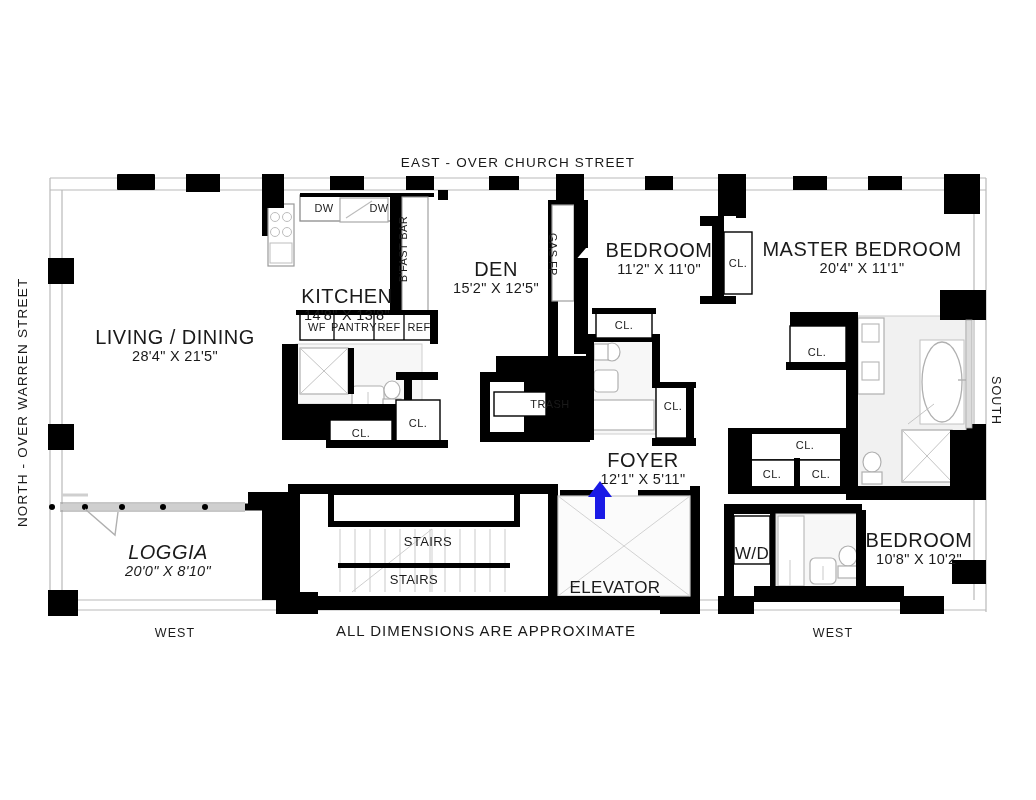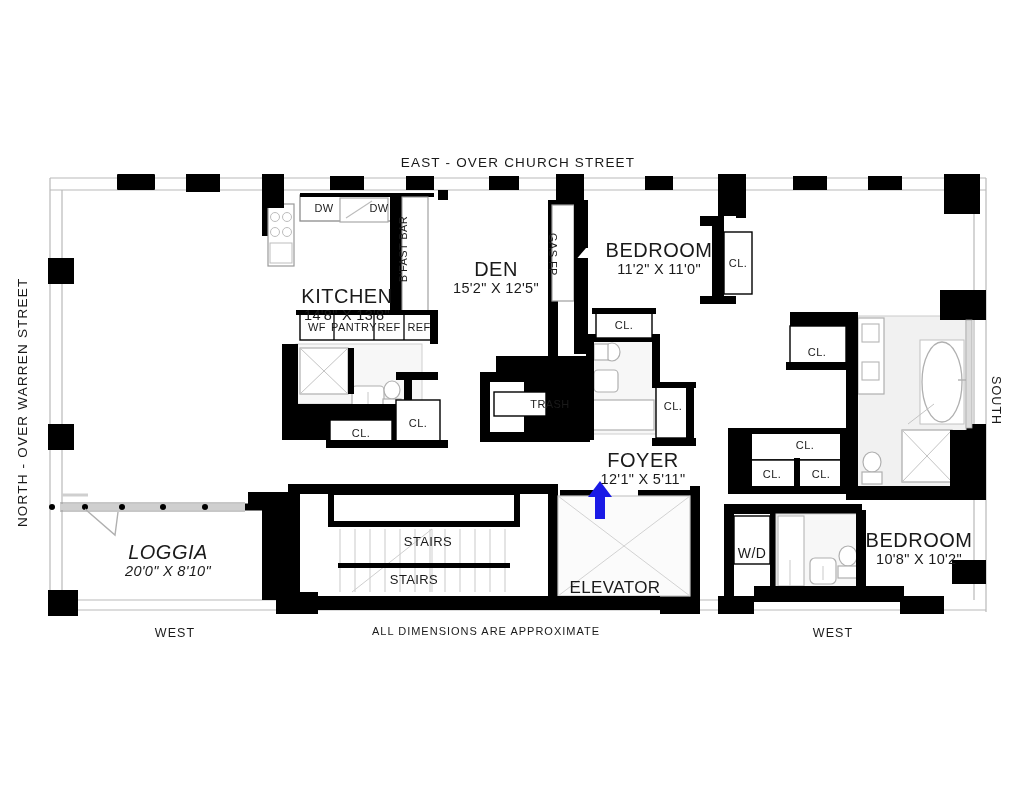--- a/index.html
+++ b/index.html
@@ -7,21 +7,21 @@
   #stage{position:relative;width:1004px;height:800px;background:#ffffff;overflow:hidden;}
   #plan{position:absolute;left:0;top:0;width:1036px;height:800px;}
   .lbl{position:absolute;color:#1a1a1a;line-height:1.12;text-align:center;white-space:nowrap;
        font-family:"Liberation Sans",sans-serif;letter-spacing:.5px;}
   .room-name{font-size:15px;font-variant:small-caps;text-transform:uppercase;}
   .room-name .nm{display:block;font-size:20px;}
   .room-dim{display:block;font-size:14.5px;letter-spacing:.3px;}
   .tiny{font-size:11px;font-variant:small-caps;text-transform:uppercase;letter-spacing:.4px;}
   .compass{font-size:12.5px;font-variant:small-caps;text-transform:uppercase;letter-spacing:1.1px;}
   .street{font-size:13.5px;font-variant:small-caps;text-transform:uppercase;letter-spacing:1.2px;}
-  .footnote{font-size:11px;letter-spacing:1px;text-transform:uppercase;}
+  .footnote{font-size:15px;letter-spacing:1px;text-transform:uppercase;}
   .rot-ccw{transform:rotate(-90deg);transform-origin:left bottom;}
   .rot-cw{transform:rotate(90deg);transform-origin:left top;}
 </style>
 </head>
 <body>
 
 <div id="stage">
 
   <svg id="plan" viewBox="0 0 1036 800">
     <g>
@@ -307,36 +307,44 @@
 
   <div style="position:absolute;left:1003px;top:376px;">
     <div class="lbl compass rot-cw" style="position:relative;left:0;top:0;">South</div>
   </div>
 
   <div class="lbl compass" style="left:175px;top:633px;transform:translate(-50%,-50%);">West</div>
   <div class="lbl compass" style="left:833px;top:633px;transform:translate(-50%,-50%);">West</div>
 
   <div class="lbl footnote" style="left:486px;top:631px;transform:translate(-50%,-50%);">ALL DIMENSIONS ARE APPROXIMATE</div>
 
+  <div class="lbl room-name" style="left:175px;top:345px;transform:translate(-50%,-50%);">
+    <span class="nm">Living / Dining</span>
+    <span class="room-dim">28'4"  x  21'5"</span>
+  </div>
 
   <div class="lbl room-name" style="left:347px;top:281px;transform:translate(-50%,-50%);margin-top:23px;">
     <span class="nm">Kitchen</span>
     <span class="room-dim">14'8"  x  13'8"</span>
   </div>
 
   <div class="lbl room-name" style="left:496px;top:277px;transform:translate(-50%,-50%);">
     <span class="nm">Den</span>
     <span class="room-dim">15'2"  x  12'5"</span>
   </div>
 
   <div class="lbl room-name" style="left:659px;top:258px;transform:translate(-50%,-50%);">
     <span class="nm">Bedroom</span>
     <span class="room-dim">11'2"  x  11'0"</span>
   </div>
 
+  <div class="lbl room-name" style="left:862px;top:257px;transform:translate(-50%,-50%);">
+    <span class="nm">Master Bedroom</span>
+    <span class="room-dim">20'4"  x  11'1"</span>
+  </div>
 
   <div class="lbl room-name" style="left:919px;top:548px;transform:translate(-50%,-50%);">
     <span class="nm">Bedroom</span>
     <span class="room-dim">10'8"  x  10'2"</span>
   </div>
 
   <div class="lbl room-name" style="left:643px;top:468px;transform:translate(-50%,-50%);">
     <span class="nm">Foyer</span>
     <span class="room-dim">12'1"  x  5'11"</span>
   </div>
@@ -357,21 +365,21 @@
     <div class="lbl tiny rot-cw" style="position:relative;left:0;top:0;">Gas FP</div>
   </div>
 
   <div class="lbl tiny" style="left:317px;top:327px;transform:translate(-50%,-50%);">WF</div>
   <div class="lbl tiny" style="left:354px;top:327px;transform:translate(-50%,-50%);">Pantry</div>
   <div class="lbl tiny" style="left:389px;top:327px;transform:translate(-50%,-50%);">Ref</div>
   <div class="lbl tiny" style="left:419px;top:327px;transform:translate(-50%,-50%);">Ref</div>
 
   <div class="lbl tiny" style="left:550px;top:404px;transform:translate(-50%,-50%);">Trash</div>
 
-  <div class="lbl tiny" style="left:752px;top:554px;transform:translate(-50%,-50%);font-variant:normal;text-transform:none;font-size:14px;">W/D</div>
+  <div class="lbl tiny" style="left:752px;top:554px;transform:translate(-50%,-50%);font-variant:normal;text-transform:none;font-size:17px;">W/D</div>
 
   <div class="lbl tiny" style="left:361px;top:433px;transform:translate(-50%,-50%);">Cl.</div>
   <div class="lbl tiny" style="left:418px;top:423px;transform:translate(-50%,-50%);">Cl.</div>
   <div class="lbl tiny" style="left:624px;top:325px;transform:translate(-50%,-50%);">Cl.</div>
   <div class="lbl tiny" style="left:738px;top:263px;transform:translate(-50%,-50%);">Cl.</div>
   <div class="lbl tiny" style="left:673px;top:406px;transform:translate(-50%,-50%);">Cl.</div>
   <div class="lbl tiny" style="left:817px;top:352px;transform:translate(-50%,-50%);">Cl.</div>
   <div class="lbl tiny" style="left:805px;top:445px;transform:translate(-50%,-50%);">Cl.</div>
   <div class="lbl tiny" style="left:772px;top:474px;transform:translate(-50%,-50%);">Cl.</div>
   <div class="lbl tiny" style="left:821px;top:474px;transform:translate(-50%,-50%);">Cl.</div>

